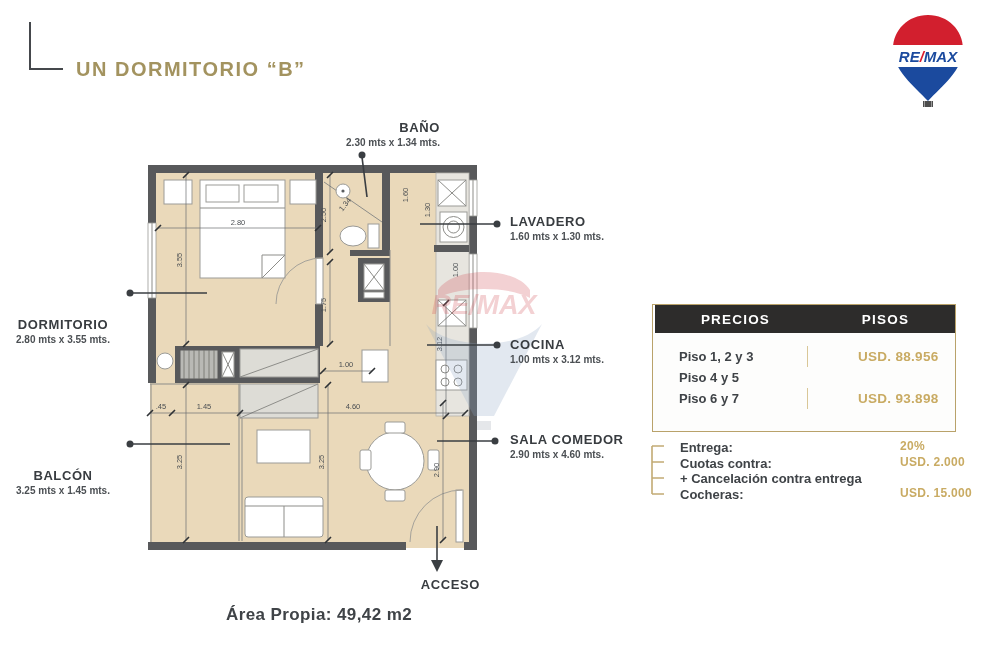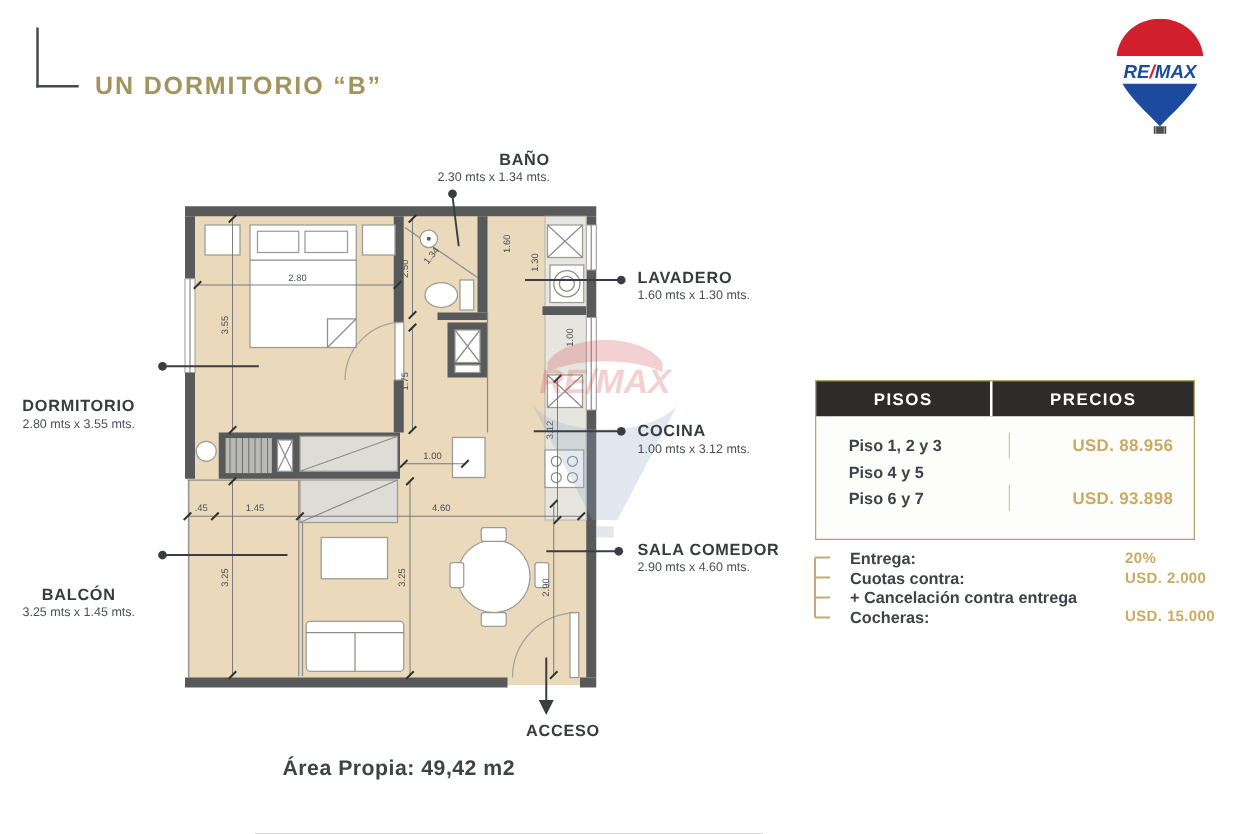--- a/index.html
+++ b/index.html
@@ -32,21 +32,21 @@
   .watermark{position:absolute;left:408px;top:258px;width:152px;height:178px;opacity:.25;}
 
   
   .overlay{position:absolute;left:0;top:0;width:1000px;height:667px;pointer-events:none;}
   .overlay .lead{stroke:#3a3e42;stroke-width:1.6;fill:none;}
   .overlay .dot{fill:#3a3e42;}
 
   
   .room-label{position:absolute;color:#383c40;}
   .room-name{font-size:13px;font-weight:bold;letter-spacing:.6px;}
-  .room-dims{font-size:10px;color:#4b4f53;margin-top:2px;}
+  .room-dims{font-size:10px;color:#4b4f53;margin-top:2px;font-weight:bold;}
   .lbl-center{text-align:right;}
   .lbl-right{text-align:center;margin-top:32px;}
 
   .area-label{position:absolute;left:226px;top:605px;font-size:17px;font-weight:bold;
     color:#3f4347;letter-spacing:.4px;}
 
   
   .pricing{position:absolute;left:652px;top:304px;width:304px;height:128px;
     border:1px solid #b9a26a;background:#fdfdfc;}
   .pricing .hdr{display:flex;height:28px;background:#2d2c2b;}
@@ -278,22 +278,22 @@
     <div class="room-dims">2.90 mts x 4.60 mts.</div>
   </div>
   <div class="room-label lbl-center" style="left:395px;top:577px;width:85px;">
     <div class="room-name">ACCESO</div>
   </div>
 
   <div class="area-label">Área Propia: 49,42 m2</div>
 
   <div class="pricing">
     <div class="hdr">
+      <div class="cell c2">PRECIOS</div>
       <div class="cell c1">PISOS</div>
-      <div class="cell c2">PRECIOS</div>
     </div>
     <div class="body">
       <div class="row">
         <div class="c1">Piso 1, 2 y 3</div>
         <div class="c2">USD. 88.956</div>
       </div>
       <div class="row">
         <div class="c1">Piso 4 y 5</div>
       </div>
       <div class="row">

